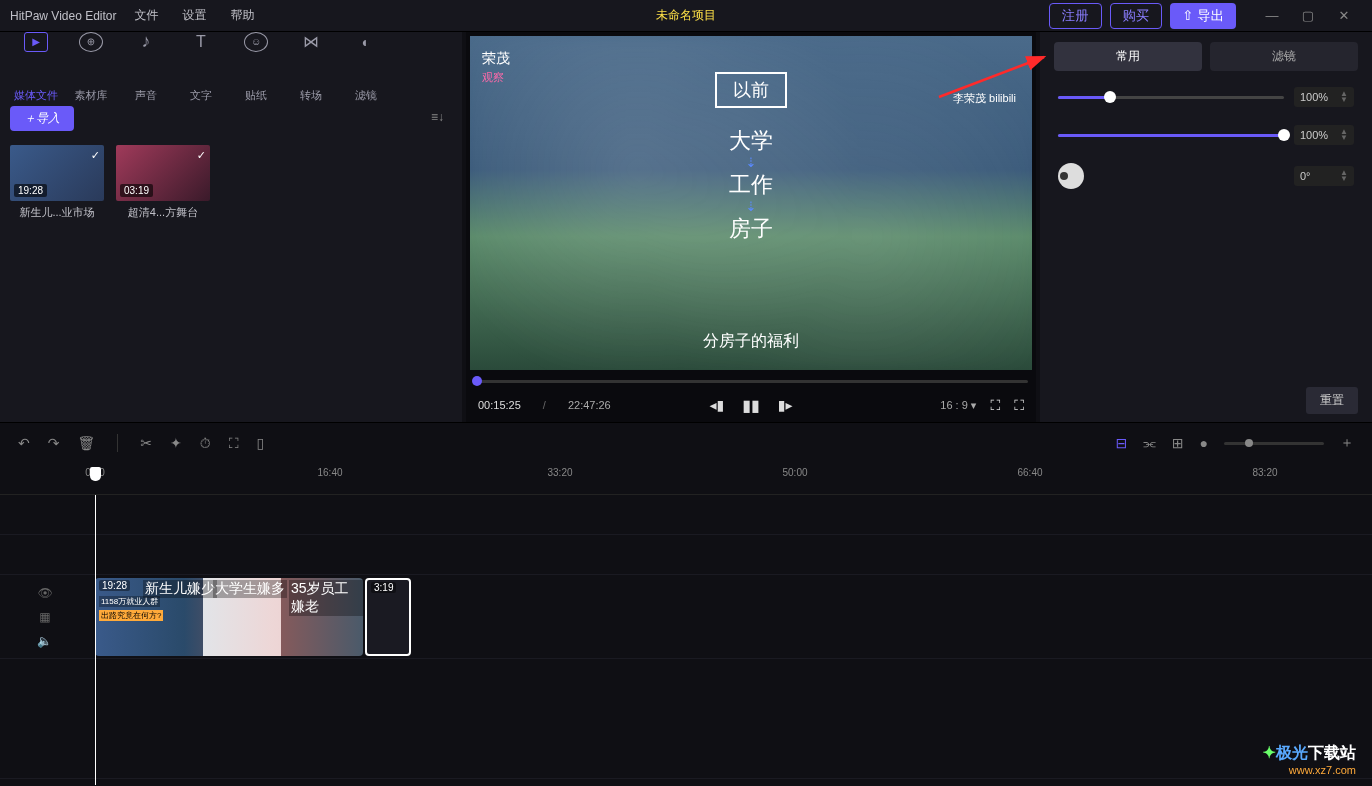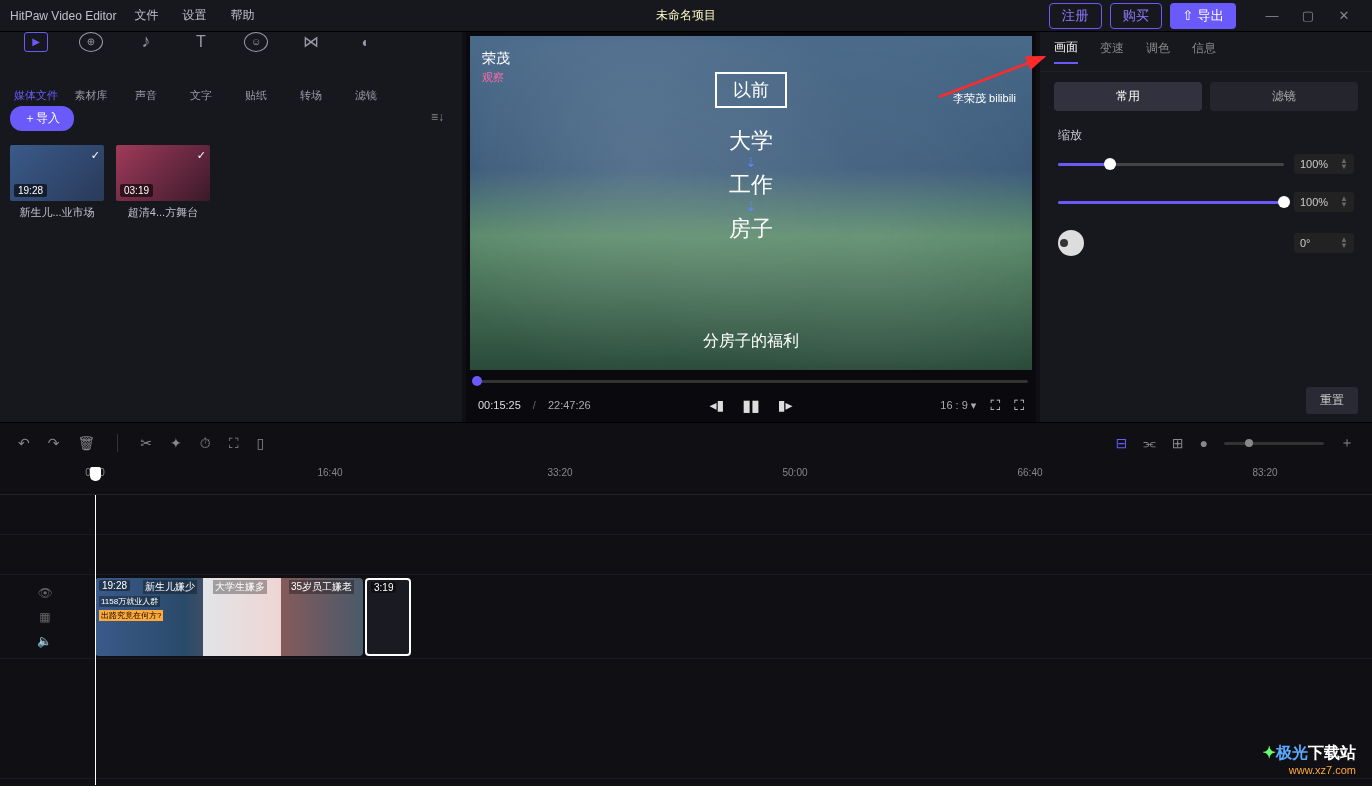--- a/index.html
+++ b/index.html
@@ -2,21 +2,21 @@
 <html><head>
 <meta charset="utf-8">
 <style>
 * { margin: 0; padding: 0; box-sizing: border-box; font-family: "Microsoft YaHei", sans-serif; }
 body { background: #0f0f14; color: #b8b8c0; font-size: 12px; width: 1372px; height: 786px; overflow: hidden; position: relative; }
 
 
 .titlebar { height: 32px; background: #17171e; display: flex; align-items: center; padding: 0 10px; border-bottom: 1px solid #000; }
 .titlebar .logo { color: #c0c0c8; font-size: 12px; margin-right: 18px; }
 .titlebar .menu-item { color: #c0c0c8; margin-right: 24px; cursor: pointer; font-size: 12px; }
-.titlebar .project-title { position: absolute; left: 50%; transform: translateX(-50%); color: #fef9c3; text-align: center; }
+.titlebar .project-title { position: absolute; left: 50%; transform: translateX(-50%); color: #fde047; text-align: center; }
 .titlebar .spacer { flex: 1; }
 .titlebar .btn-outline { border: 1px solid #6a5af9; color: #8a7dff; padding: 3px 12px; border-radius: 4px; margin-right: 8px; cursor: pointer; background: transparent; }
 .titlebar .btn-export { background: #6a5af9; color: #fff; padding: 4px 12px; border-radius: 4px; margin-right: 18px; cursor: pointer; display: inline-flex; align-items: center; gap: 4px; border: none; }
 .titlebar .win-btn { width: 36px; text-align: center; cursor: pointer; color: #888; font-size: 13px; }
 
 
 .top-row { height: 390px; display: flex; }
 
 
 .left-panel { width: 462px; background: #17171e; display: flex; flex-direction: column; }
@@ -25,21 +25,21 @@
 .tool-tab.active { color: #6a5af9; }
 .tool-tab.active .icon-box { border: 1.5px solid #6a5af9; }
 .tool-tab .icon-box { width: 24px; height: 20px; border: 1.5px solid #9a9aa8; border-radius: 3px; display: flex; align-items: center; justify-content: center; font-size: 10px; }
 .tool-tab .lbl { font-size: 11px; margin-top: 32px; }
 
 .media-row { display: flex; flex: 1; }
 .media-sidebar { width: 116px; padding: 10px 8px; }
 .media-sidebar-item { background: #2a2a35; color: #fff; padding: 6px 10px; border-radius: 4px; font-size: 12px; cursor: pointer; }
 
 .media-content { flex: 1; padding: 8px 10px; position: relative; }
-.import-btn { background: #6a5af9; color: #fff; padding: 4px 14px; border-radius: 12px; font-size: 12px; cursor: pointer; border: none; }
+.import-btn { background: #6a5af9; color: #fff; padding: 4px 14px; border-radius: 4px; font-size: 12px; cursor: pointer; border: none; font-style: italic; }
 .sort-icon { position: absolute; right: 18px; top: 12px; color: #888; cursor: pointer; }
 .thumbs { display: flex; gap: 12px; margin-top: 14px; }
 .thumb { width: 94px; }
 .thumb-img { width: 94px; height: 56px; background: linear-gradient(135deg,#3a5a8a,#2a3a5a); border-radius: 2px; position: relative; }
 .thumb-img.pink { background: linear-gradient(135deg,#a03a5a,#3a1a2a); }
 .thumb-img .dur { position: absolute; left: 4px; bottom: 4px; background: rgba(0,0,0,.6); color: #fff; font-size: 10px; padding: 1px 4px; border-radius: 2px; }
 .thumb-img .check { position: absolute; right: 4px; top: 4px; color: #fff; font-size: 11px; }
 .thumb-name { color: #c0c0c8; font-size: 11px; margin-top: 4px; text-align: center; overflow: hidden; white-space: nowrap; text-overflow: ellipsis; }
 
 
@@ -49,21 +49,21 @@
 .ov-brand { position: absolute; left: 12px; top: 14px; color: #fff; font-size: 14px; font-weight: 500; }
 .ov-brand2 { color: #ff6aaa; font-size: 11px; }
 .ov-right { position: absolute; right: 16px; top: 16px; color: #fff; font-size: 11px; margin-top: 39px; }
 .ov-box { position: absolute; top: 36px; left: 50%; transform: translateX(-50%); border: 2px solid #fff; color: #fff; padding: 4px 16px; font-size: 18px; font-weight: 500; }
 .ov-stack { position: absolute; top: 90px; left: 50%; transform: translateX(-50%); text-align: center; color: #fff; font-size: 22px; font-weight: 500; }
 .ov-stack .arrow { color: #5a8aff; font-size: 13px; line-height: 14px; }
 .ov-sub { position: absolute; bottom: 18px; left: 50%; transform: translateX(-50%); color: #fff; font-size: 16px; }
 .preview-scrub { height: 14px; display: flex; align-items: center; padding: 0 8px; }
 .scrub-track { flex: 1; height: 3px; background: #333; border-radius: 2px; position: relative; }
 .scrub-dot { position: absolute; left: 0.5%; top: 50%; transform: translate(-50%,-50%); width: 10px; height: 10px; background: #6a5af9; border-radius: 50%; }
-.preview-controls { height: 34px; display: flex; align-items: center; padding: 0 12px; gap: 12px; color: #aaa; font-size: 11px; }
+.preview-controls { height: 34px; display: flex; align-items: center; padding: 0 12px; gap: 22px; color: #aaa; font-size: 11px; }
 .preview-controls .time-sep { color: #666; }
 .preview-controls .center-controls { position: absolute; left: 50%; transform: translateX(-50%); display: flex; gap: 18px; align-items: center; }
 .preview-controls .ctrl-btn { cursor: pointer; font-size: 14px; color: #ddd; }
 .preview-controls .right-controls { margin-left: auto; display: flex; gap: 14px; align-items: center; }
 
 
 .right-panel { width: 332px; background: #17171e; display: flex; flex-direction: column; position: relative; }
 .prop-tabs { height: 40px; display: flex; align-items: center; padding: 0 14px; gap: 22px; border-bottom: 1px solid #222; }
 .prop-tab { color: #888; cursor: pointer; font-size: 12px; padding-bottom: 6px; }
 .prop-tab.active { color: #fff; border-bottom: 2px solid #6a5af9; }
@@ -105,21 +105,21 @@
 
 .track-row { height: 84px; border-bottom: 1px solid #1a1a22; position: relative; }
 .track-row.empty { height: 40px; }
 .track-icons { position: absolute; left: 0; top: 0; bottom: 0; width: 90px; display: flex; flex-direction: column; justify-content: center; align-items: center; gap: 10px; color: #666; }
 
 .clip-container { position: absolute; left: 95px; top: 3px; height: 78px; display: flex; }
 .clip { height: 78px; border-radius: 4px; overflow: hidden; position: relative; background: #2a3a5a; }
 .clip.main { width: 268px; background: linear-gradient(90deg,#3a5a8a,#2a4a6a,#8a5a5a,#4a5a6a); }
 .clip.selected { width: 46px; border: 2px solid #fff; margin-left: 2px; background: #1a1a22; }
 .clip-label { position: absolute; left: 4px; top: 2px; font-size: 10px; color: #fff; background: rgba(0,0,0,.4); padding: 0 3px; border-radius: 2px; z-index: 2; }
-.clip-overlay-text { position: absolute; font-size: 10px; color: #fff; background: rgba(0,0,0,.3); top: 2px; z-index: 1; padding: 0 2px; }
+.clip-overlay-text { position: absolute; font-size: 14px; color: #fff; background: rgba(0,0,0,.3); top: 2px; z-index: 1; padding: 0 2px; }
 .clip-seg { position: absolute; top: 0; bottom: 0; }
 
 
 .watermark { position: absolute; right: 16px; bottom: 10px; text-align: right; }
 .watermark .wm1 { color: #5aaaff; font-size: 16px; font-weight: 700; }
 .watermark .wm1 .g { color: #6aff6a; }
 .watermark .wm2 { color: #ffaa3a; font-size: 11px; }
 </style>
 </head>
 <body>
@@ -229,33 +229,26 @@
       </div>
       <div class="right-controls">
         <span><span>16 : 9</span> ▾</span>
         <span class="ctrl-btn">⛶</span>
         <span class="ctrl-btn">⛶</span>
       </div>
     </div>
   </div>
 
   <div class="right-panel">
-    <div class="prop-tabs">
-      <span class="prop-tab active">画面</span>
-      <span class="prop-tab">变速</span>
-      <span class="prop-tab">调色</span>
-      <span class="prop-tab">信息</span>
-    </div>
     <div class="sub-tabs">
       <div class="sub-tab active">常用</div>
       <div class="sub-tab">滤镜</div>
     </div>
     <div class="prop-body">
       <div class="prop-group">
-        <div class="prop-label">缩放</div>
         <div class="slider-row">
           <div class="slider-track">
               <div class="slider-fill" style="width:23%"></div>
               <div class="slider-thumb" style="left:23%"></div>
             </div>
           <div class="num-input">
               <span>100%</span>
               <span class="stepper">▲<br>▼</span>
             </div>
         </div>

